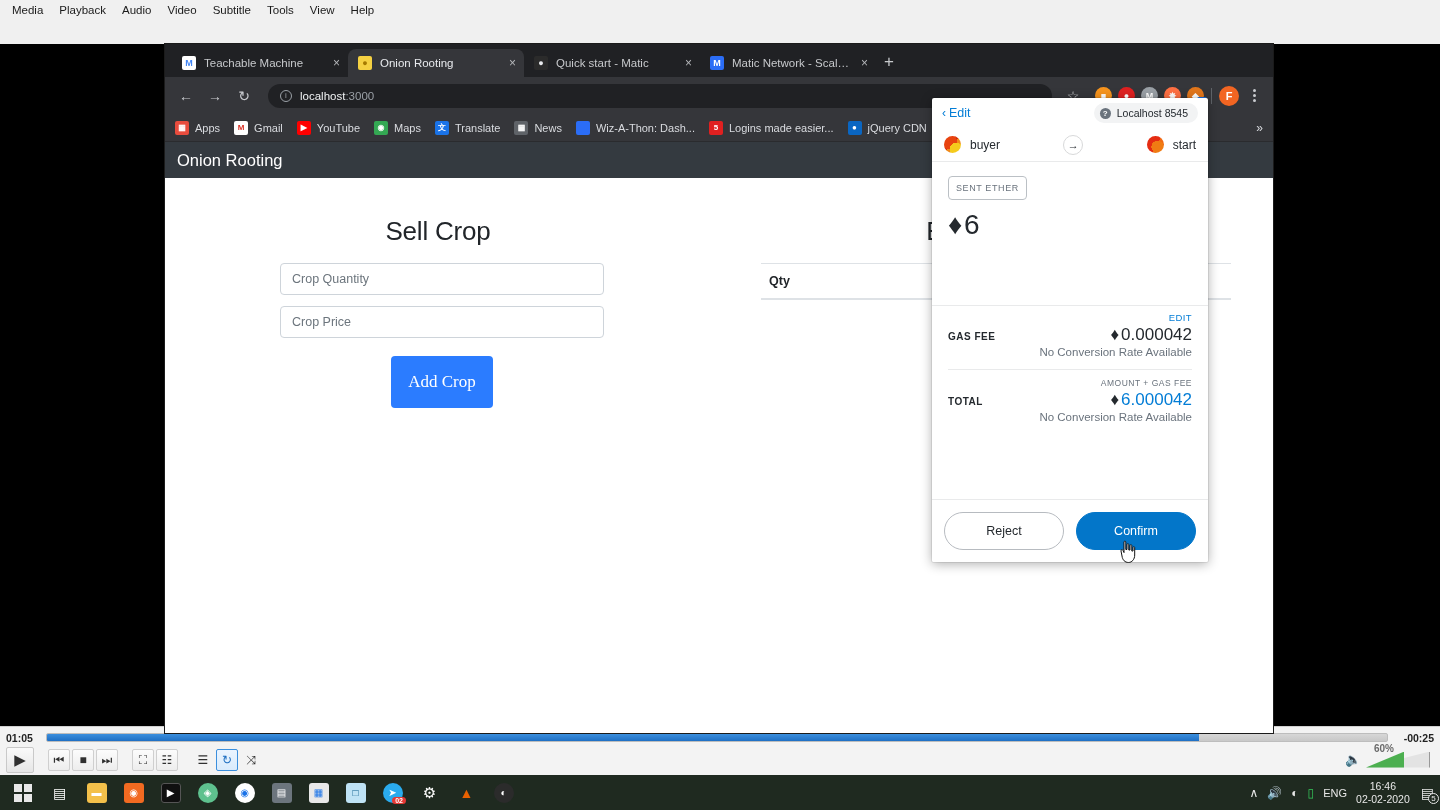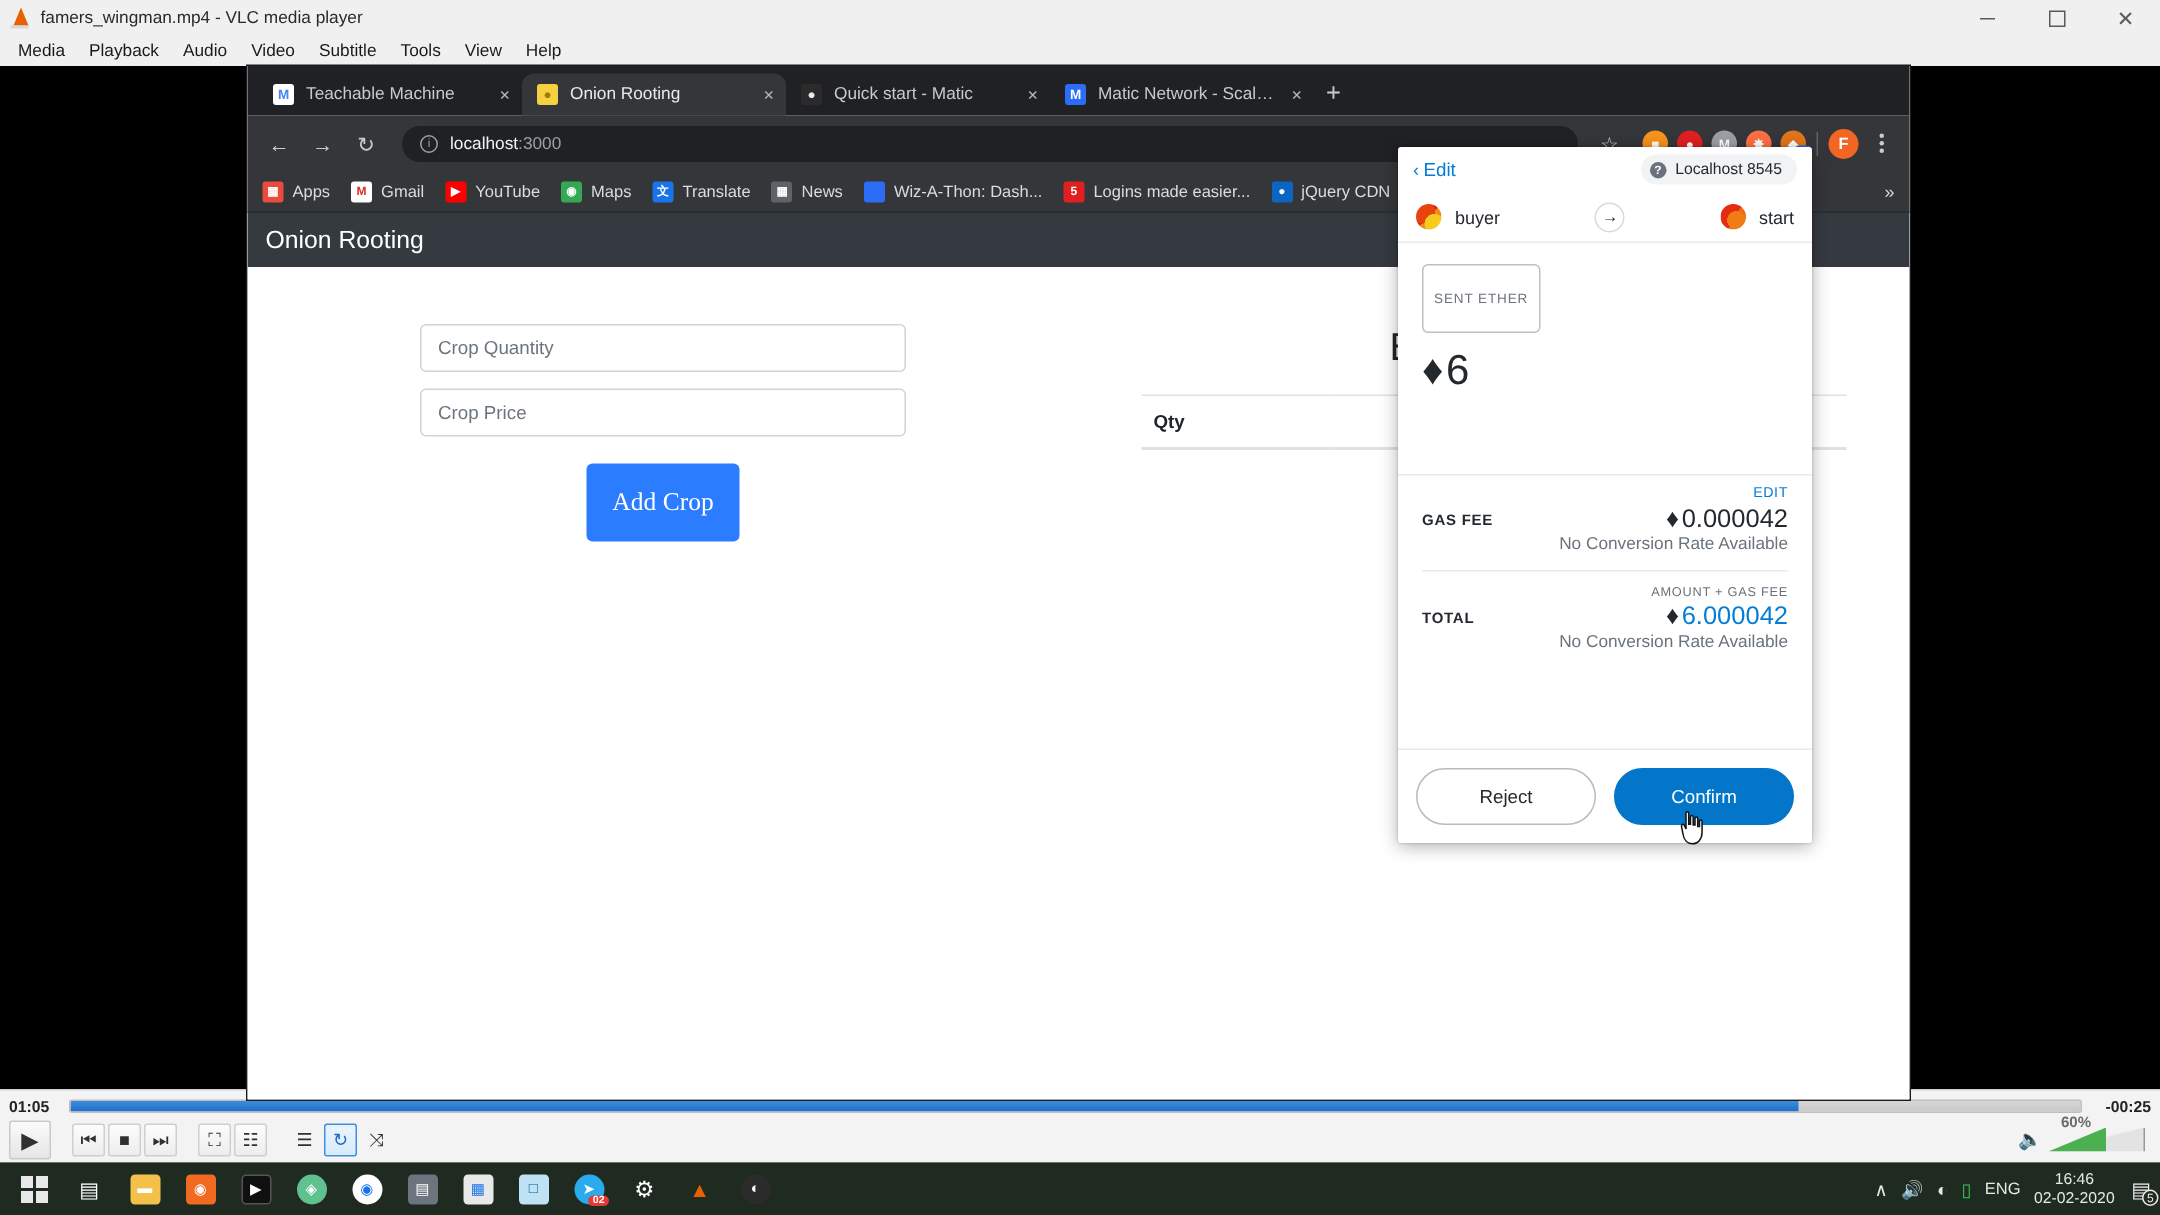--- a/index.html
+++ b/index.html
@@ -250,21 +250,21 @@
   }
   .acct-name { font-size: 12px; color: #24292e; margin-left: 9px; }
   .arrow-circle {
     width: 20px; height: 20px; border-radius: 50%; border: 1px solid #d8d9da;
     margin: 0 auto; display: flex; align-items: center; justify-content: center;
     font-size: 11px; color: #24292e;
   }
   .mm-amount-sec { padding: 14px 16px 0 16px; }
   .sent-pill {
     display: inline-block; border: 1px solid #bbc0c5; border-radius: 4px;
-    padding: 17px 7px; font-size: 9px; letter-spacing: .6px; color: #6a737d;
+    padding: 6px 7px; font-size: 9px; letter-spacing: .6px; color: #6a737d;
   }
   .big-amount {
     display: flex; align-items: center; font-size: 28px; color: #24292e; margin-top: 9px;
   }
   .eth-glyph {
     display: inline-block; width: 0.5em; margin-right: 2px; text-align: center;
   }
   .mm-body-fill { flex: 1 1 auto; background: #fff; }
   .mm-fees {
     border-top: 1px solid #e9eaeb; padding: 6px 16px 12px 16px;
@@ -322,29 +322,20 @@
   }
   .win-logo { display: grid; grid-template-columns: 8px 8px; grid-template-rows: 8px 8px; gap: 2px; }
   .win-logo i { background: #e8e8e8; display: block; }
 </style>
 </head>
 <body>
 
 <div id="root">
 
   <div class="vlc-window">
-    <div class="vlc-titlebar">
-      <span class="vlc-cone"></span>
-      <span class="vlc-title-text">famers_wingman.mp4 - VLC media player</span>
-      <div class="win-controls">
-        <div class="win-btn win-min"></div>
-        <div class="win-btn win-max"></div>
-        <div class="win-btn win-close">✕</div>
-      </div>
-    </div>
     <div class="vlc-menubar">
       <div class="vlc-menu-item">Media</div>
       <div class="vlc-menu-item">Playback</div>
       <div class="vlc-menu-item">Audio</div>
       <div class="vlc-menu-item">Video</div>
       <div class="vlc-menu-item">Subtitle</div>
       <div class="vlc-menu-item">Tools</div>
       <div class="vlc-menu-item">View</div>
       <div class="vlc-menu-item">Help</div>
     </div>
@@ -478,20 +469,21 @@
       </div>
       <div class="bm-overflow">»</div>
     </div>
 
     <div class="page">
       <div class="navbar">
         <span class="navbar-brand">Onion Rooting</span>
       </div>
       <div class="page-body">
         <div class="col left">
+          <div class="col-title">Sell Crop</div>
           <input class="finput" placeholder="Crop Quantity" style="">
           <input class="finput" placeholder="Crop Price" style="">
           <button class="add-btn">Add Crop</button>
         </div>
         <div class="col right">
           <div class="col-title">Buy Product</div>
           <table class="ptable">
             <thead>
               <tr>
                 <th>Qty</th>

